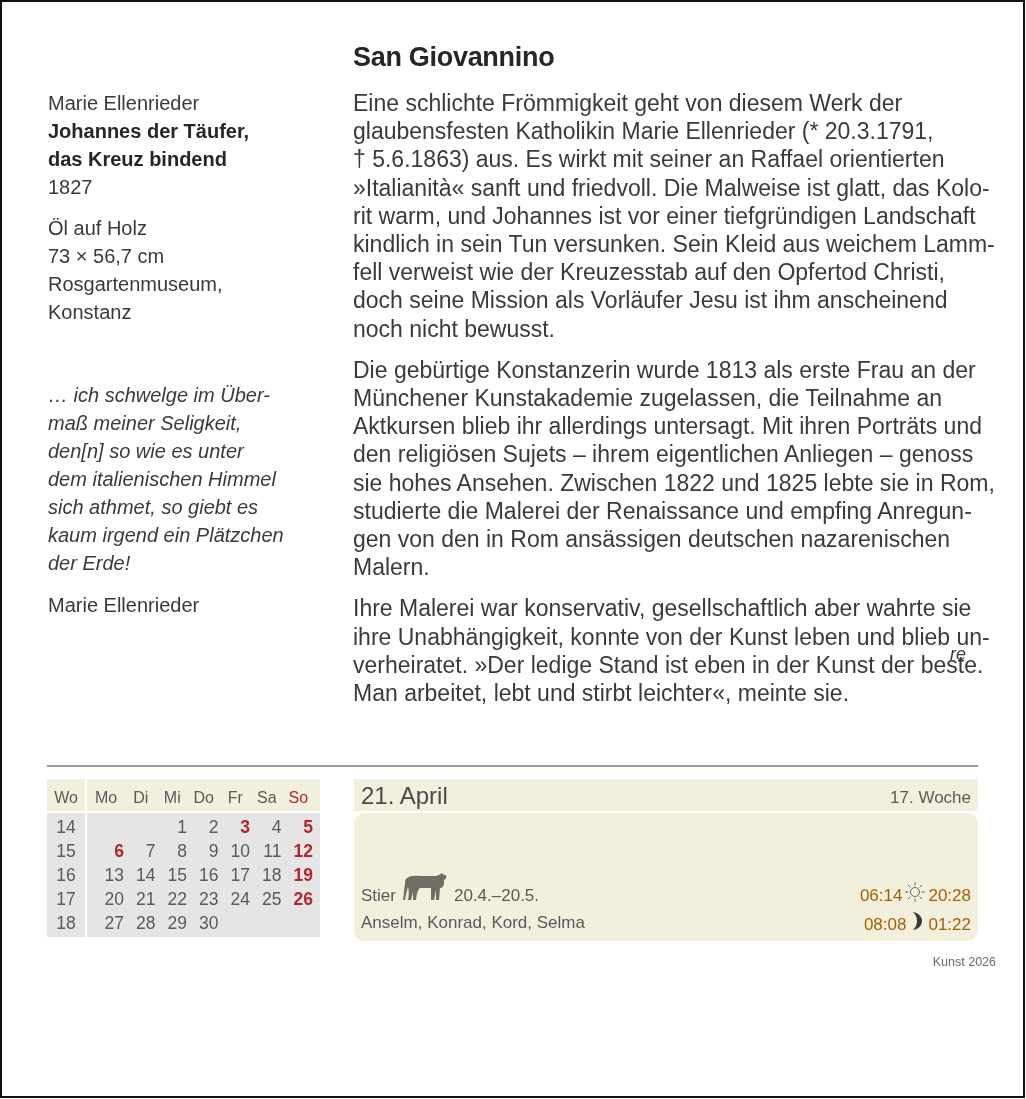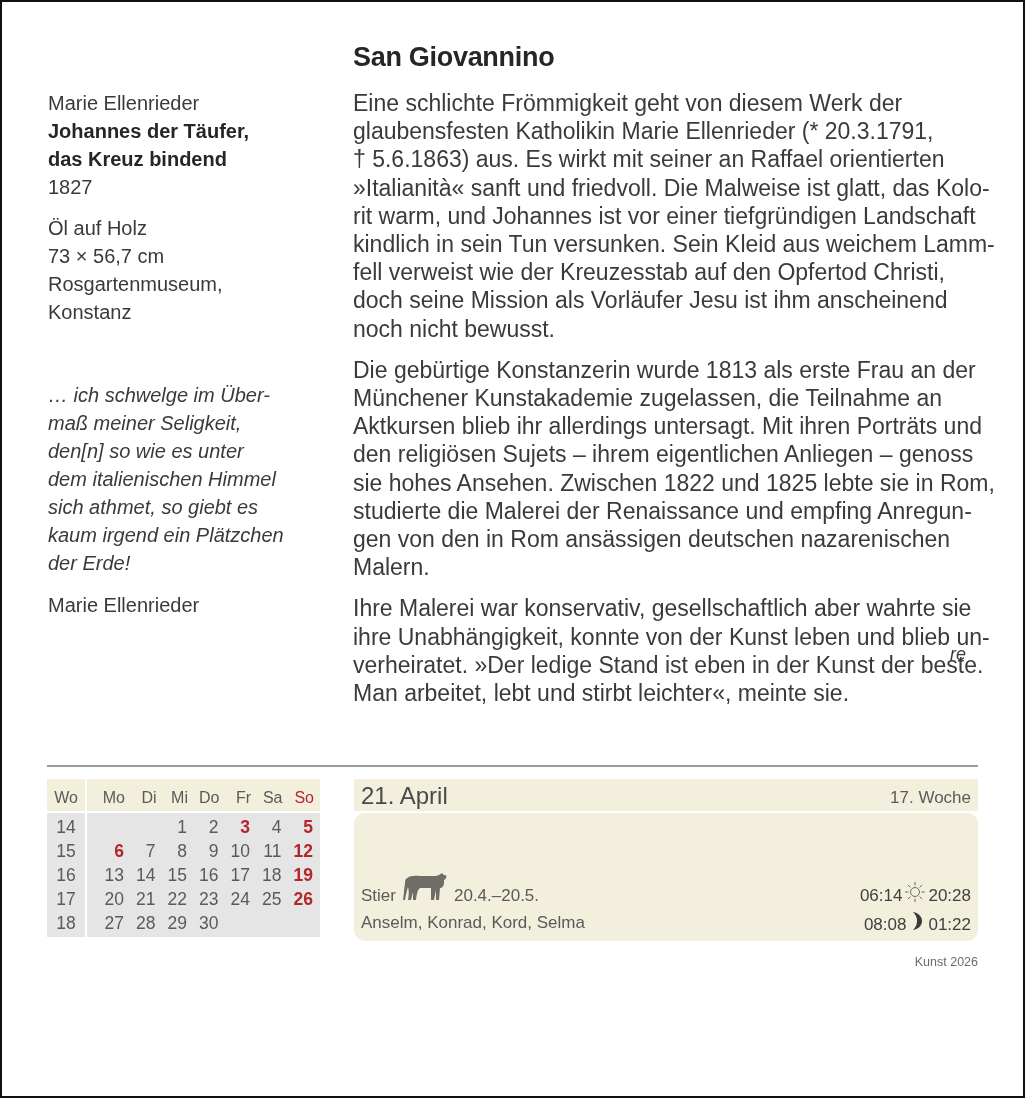--- a/index.html
+++ b/index.html
@@ -106,21 +106,21 @@
       display: flex;
       height: 24px;
       line-height: 24px;
       font-size: 17.5px;
       color: #5a5a5a;
     }
     .cal-head .cal-row { height: 32px; line-height: 38px; font-size: 16px; }
     .cal-body .cal-row:first-child { margin-top: 2px; }
     .wk-col .cell { width: 38px; text-align: center; }
     .days-col .cell { width: 31.5px; text-align: right; padding-right: 1px; }
-    .days-col .cal-head .cell { padding-right: 0; }
+    .days-col .cal-head .cell { text-align: center; padding-right: 0; }
     .days-col .cell.first { width: 38px; }
     .cell.red { color: #b3262d; font-weight: bold; }
     .cal-head .cell.red { font-weight: normal; }
 
     
     .day-panel {
       position: absolute;
       left: 354px; top: 779px;
       width: 624px;
       height: 196px;
@@ -166,31 +166,31 @@
       left: 7px; top: 98px;
       font-size: 17px;
       line-height: 24px;
       color: #5a5a5a;
     }
     .sun-line, .moon-line {
       position: absolute;
       right: 7px;
       font-size: 17px;
       line-height: 24px;
-      color: #404040;
+      color: #a16207;
       display: flex;
       align-items: center;
     }
     .sun-line { top: 68px; }
     .moon-line { top: 98px; }
     .sun-line .ico, .moon-line .ico { display: inline-block; margin: 0 2px; }
 
     .footer-note {
       position: absolute;
-      right: 48px; top: 955px;
+      right: 30px; top: 955px;
       font-size: 12.5px;
       color: #6a6a6a;
     }
   </style>
 </head>
 <body>
 
 <div class="page-frame"></div>
 
 <div class="left-col">

